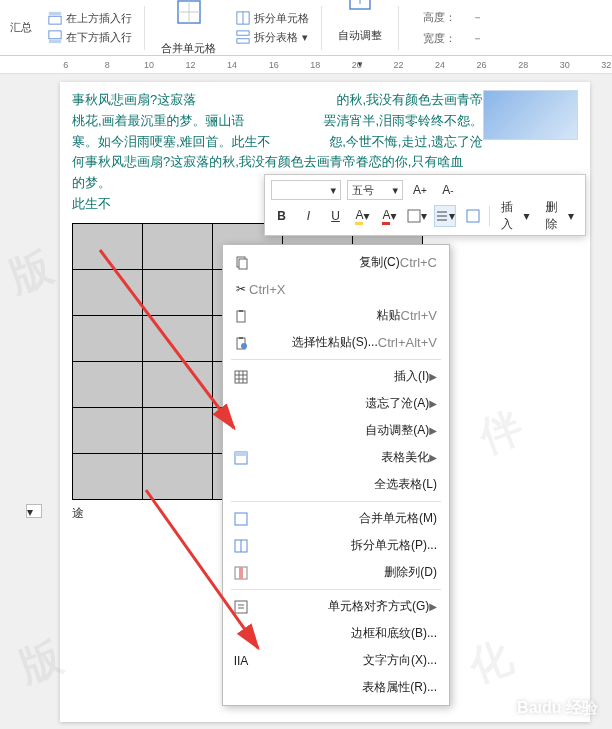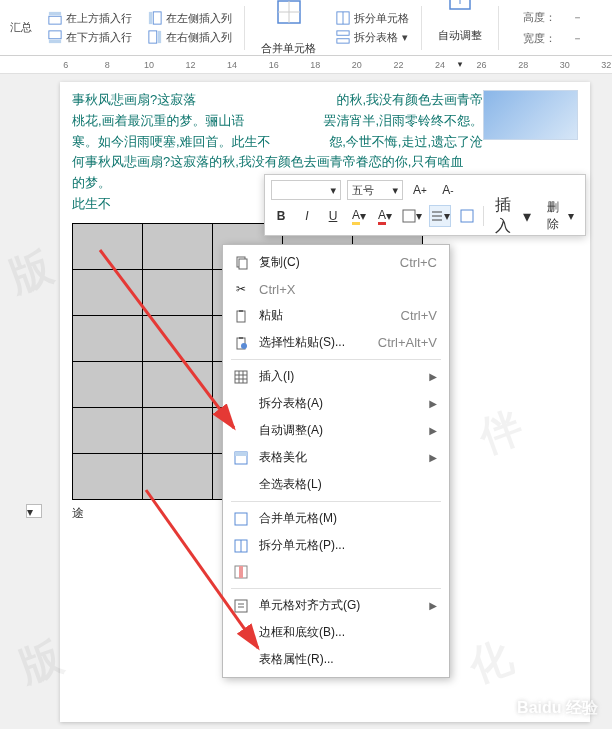--- a/index.html
+++ b/index.html
@@ -20,21 +20,21 @@
 .img-placeholder{float:right;width:95px;height:50px;background:linear-gradient(135deg,#8ab6e8,#d6e6f7);margin:0 0 4px 8px;border:1px solid #c9d8ea;}
 .table{border-collapse:collapse;margin-top:8px;}
 .table td{border:1px solid #000;width:70px;height:46px;background:#c8c8c8;}
 .caption{font-size:12px;margin-top:4px;}
 .side-handle{position:absolute;left:26px;top:430px;width:16px;height:14px;background:#fff;border:1px solid #bbb;}
 .mini-toolbar{position:absolute;left:264px;top:174px;width:322px;height:62px;background:#fff;border:1px solid #c9c9c9;box-shadow:0 2px 8px rgba(0,0,0,.2);padding:4px 6px;display:flex;flex-direction:column;gap:4px;}
 .mt-row{display:flex;align-items:center;gap:6px;}
 .mt-sel{border:1px solid #ccc;height:20px;font-size:11px;padding:0 4px;background:#fff;display:flex;align-items:center;gap:4px;}
 .mt-btn{width:22px;height:22px;display:flex;align-items:center;justify-content:center;border:1px solid transparent;}
 .ctx-menu{position:absolute;left:222px;top:244px;width:228px;background:#fff;border:1px solid #bcbcbc;box-shadow:2px 2px 8px rgba(0,0,0,.25);padding:4px 0;}
-.ctx-item{display:flex;align-items:center;padding:5px 12px 5px 10px;font-size:12px;color:#222;gap:10px;position:relative;}
+.ctx-item{display:flex;align-items:center;padding:5px 12px 5px 10px;font-size:12px;color:#222;position:relative;text-align:right;}
 .ctx-ic{width:16px;height:16px;display:inline-flex;align-items:center;justify-content:center;flex-shrink:0;}
 .ctx-label{flex:1;}
 .ctx-short{color:#888;font-size:13px;}
 .ctx-arrow{color:#666;font-size:10px;}
 .ctx-sep{height:1px;background:#e0e0e0;margin:3px 8px;}
 .arrow-line{position:absolute;pointer-events:none;}
 .watermark{position:absolute;color:rgba(0,0,0,.05);font-size:42px;font-weight:bold;transform:rotate(-20deg);}
 .baidu-logo{position:absolute;right:14px;bottom:10px;font-size:16px;color:#fff;opacity:.55;font-weight:bold;text-shadow:0 0 4px #999;}
 svg{display:block;}
 </style>
@@ -58,40 +58,20 @@
         <span>在上方插入行</span>
       </div>
     <div class="ribbon-btn">
         <span class="ic">
           <svg viewBox="0 0 16 16">
             <rect x="1" y="1" width="14" height="9" fill="none" stroke="#5a8bd6"></rect>
             <rect x="1" y="11" width="14" height="4" fill="#bcd4ee"></rect>
           </svg>
         </span>
         <span>在下方插入行</span>
-      </div>
-  </div>
-  <div class="ribbon-group">
-    <div class="ribbon-btn">
-        <span class="ic">
-          <svg viewBox="0 0 16 16">
-            <rect x="6" y="1" width="9" height="14" fill="none" stroke="#5a8bd6"></rect>
-            <rect x="1" y="1" width="4" height="14" fill="#bcd4ee"></rect>
-          </svg>
-        </span>
-        <span>在左侧插入列</span>
-      </div>
-    <div class="ribbon-btn">
-        <span class="ic">
-          <svg viewBox="0 0 16 16">
-            <rect x="1" y="1" width="9" height="14" fill="none" stroke="#5a8bd6"></rect>
-            <rect x="11" y="1" width="4" height="14" fill="#bcd4ee"></rect>
-          </svg>
-        </span>
-        <span>在右侧插入列</span>
       </div>
   </div>
   <div class="sep"></div>
   <div class="ribbon-big">
     <span class="ic">
         <svg viewBox="0 0 26 26">
           <rect x="2" y="2" width="22" height="22" fill="none" stroke="#5a8bd6" stroke-width="1.5"></rect>
           <line x1="13" y1="2" x2="13" y2="24" stroke="#ccc"></line>
           <line x1="2" y1="13" x2="24" y2="13" stroke="#ccc"></line>
         </svg>
@@ -252,21 +232,21 @@
         </svg>▾</div>
     <div class="mt-btn" style="background:#e7f1fb;border-color:#bcd4ee"><svg width="14" height="14">
           <path d="M2 3h10M2 7h10M2 11h10" stroke="#444"></path>
         </svg>▾</div>
     <div class="mt-btn">
         <svg width="14" height="14">
           <rect x="1" y="1" width="12" height="12" fill="none" stroke="#5a8bd6"></rect>
         </svg>
       </div>
     <div style="width:1px;height:20px;background:#ddd"></div>
-    <div class="mt-btn" style="width:auto;padding:0 4px;font-size:16px"><span>插入</span>▾</div>
+    <div class="mt-btn" style="width:auto;padding:0 4px;font-size:12px"><span>插入</span>▾</div>
     <div class="mt-btn" style="width:auto;padding:0 4px;font-size:12px"><span>删除</span>▾</div>
   </div>
 </div>
 
 <div class="ctx-menu">
   <div class="ctx-item">
       <span class="ctx-ic">
         <svg width="14" height="14">
           <rect x="3" y="1" width="8" height="10" fill="none" stroke="#666"></rect>
           <rect x="5" y="3" width="8" height="10" fill="#fff" stroke="#666"></rect>
@@ -306,21 +286,21 @@
         <svg width="14" height="14">
           <rect x="1" y="1" width="12" height="12" fill="none" stroke="#666"></rect>
           <path d="M1 5h12M1 9h12M5 1v12M9 1v12" stroke="#666"></path>
         </svg>
       </span>
       <span class="ctx-label">插入(I)</span>
       <span class="ctx-arrow">▶</span>
     </div>
   <div class="ctx-item">
       <span class="ctx-ic"></span>
-      <span class="ctx-label">拆分表格(A)</span>
+      <span class="ctx-label">遗忘了沧(A)</span>
       <span class="ctx-arrow">▶</span>
     </div>
   <div class="ctx-item">
       <span class="ctx-ic"></span>
       <span class="ctx-label">自动调整(A)</span>
       <span class="ctx-arrow">▶</span>
     </div>
   <div class="ctx-item">
       <span class="ctx-ic">
         <svg width="14" height="14">
@@ -353,35 +333,40 @@
       </span>
       <span class="ctx-label">拆分单元格(P)...</span>
     </div>
   <div class="ctx-item">
       <span class="ctx-ic">
         <svg width="14" height="14">
           <rect x="1" y="1" width="12" height="12" fill="none" stroke="#888"></rect>
           <rect x="5" y="1" width="4" height="12" fill="#e99"></rect>
         </svg>
       </span>
+      <span class="ctx-label">删除列(D)</span>
     </div>
   <div class="ctx-sep"></div>
   <div class="ctx-item">
       <span class="ctx-ic">
         <svg width="14" height="14">
           <rect x="1" y="1" width="12" height="12" fill="none" stroke="#666"></rect>
           <path d="M4 5h6M4 8h6" stroke="#666"></path>
         </svg>
       </span>
       <span class="ctx-label">单元格对齐方式(G)</span>
       <span class="ctx-arrow">▶</span>
     </div>
   <div class="ctx-item">
       <span class="ctx-ic"></span>
       <span class="ctx-label">边框和底纹(B)...</span>
+    </div>
+  <div class="ctx-item">
+      <span class="ctx-ic">IIA</span>
+      <span class="ctx-label">文字方向(X)...</span>
     </div>
   <div class="ctx-item">
       <span class="ctx-ic"></span>
       <span class="ctx-label">表格属性(R)...</span>
     </div>
 </div>
 
 <svg class="arrow-line" style="left:0;top:0;width:612px;height:729px;">
   <defs>
       <marker id="ah" markerWidth="10" markerHeight="10" refX="8" refY="3" orient="auto">

